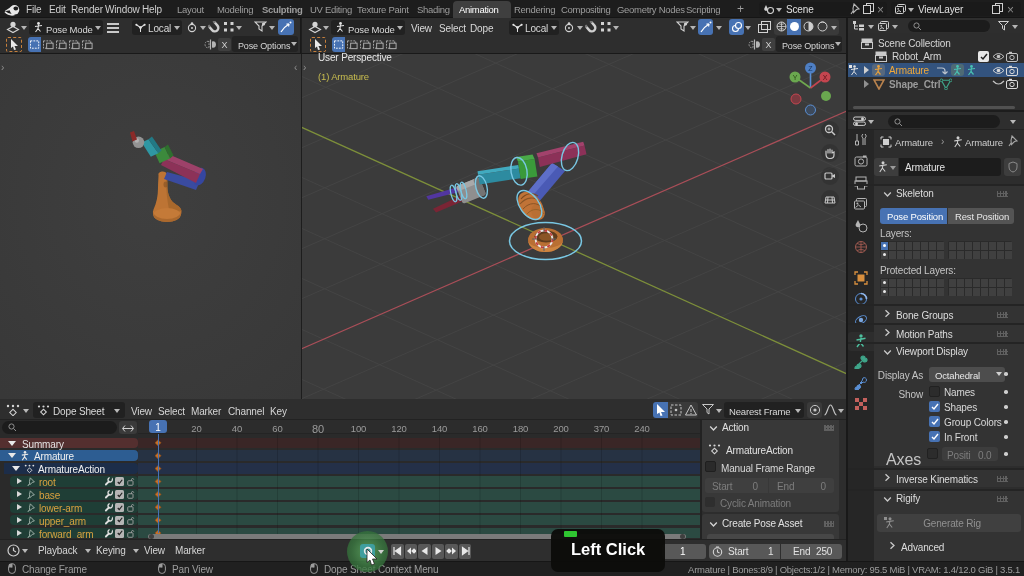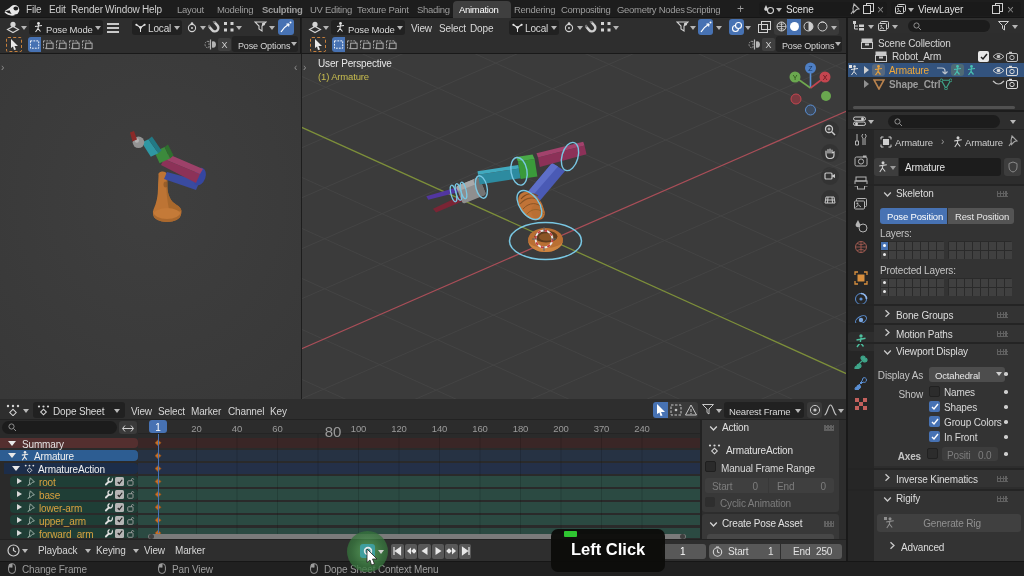--- a/index.html
+++ b/index.html
@@ -378,21 +378,21 @@
 <ellipse cx="244" cy="182.5" rx="11.5" ry="6" fill="#5f3c1e"></ellipse>
 <ellipse cx="244.5" cy="183" rx="7.5" ry="3.8" fill="#8a5526"></ellipse>
 <circle cx="242" cy="185" r="8.5" fill="none" stroke="#e8e8e8" stroke-width="1.8"></circle>
 <circle cx="242" cy="185" r="8.5" fill="none" stroke="#c43c3c" stroke-width="1.8" stroke-dasharray="3.3,3.3"></circle>
 <line x1="242" y1="173" x2="242" y2="177.5" stroke="#606060" stroke-width="1"></line>
 <line x1="242" y1="192.5" x2="242" y2="197" stroke="#606060" stroke-width="1"></line>
 <line x1="230" y1="185" x2="234.5" y2="185" stroke="#606060" stroke-width="1"></line>
 <line x1="249.5" y1="185" x2="254" y2="185" stroke="#606060" stroke-width="1"></line>
 <ellipse cx="243.5" cy="187" rx="36" ry="18.5" fill="none" stroke="#79c7e3" stroke-width="1.5"></ellipse>
 </svg>
-<div class="abs" style="left:318px;top:59px;font-size:10px;color:#e8e8e8;font-weight:normal;white-space:nowrap;line-height:1;letter-spacing:-0.15px;">User Perspective</div>
+<div class="abs" style="left:318px;top:53px;font-size:10px;color:#e8e8e8;font-weight:normal;white-space:nowrap;line-height:1;letter-spacing:-0.15px;">User Perspective</div>
 <div class="abs" style="left:318px;top:72px;font-size:9.5px;color:#c8bd4f;font-weight:normal;white-space:nowrap;line-height:1;letter-spacing:-0.15px;">(1) Armature</div>
 <div class="abs" style="left:294px;top:63px;font-size:10px;color:#8f8f8f;font-weight:normal;white-space:nowrap;line-height:1;letter-spacing:-0.15px;">‹</div>
 <div class="abs" style="left:303px;top:63px;font-size:10px;color:#8f8f8f;font-weight:normal;white-space:nowrap;line-height:1;letter-spacing:-0.15px;">›</div>
 <svg class="abs" style="left:786px;top:60px;" width="52" height="56" viewBox="0 0 52 56">
 <g stroke-width="1.6">
 <line x1="24.5" y1="28" x2="24.5" y2="8" stroke="#5a8fd4"></line>
 <line x1="24.5" y1="28" x2="9" y2="17" stroke="#6fa84f"></line>
 <line x1="24.5" y1="28" x2="39" y2="17" stroke="#c4454f"></line>
 </g>
 <circle cx="24.5" cy="8" r="5.5" fill="#4e7fc4"></circle>
@@ -761,21 +761,21 @@
       <path d="M1,4 L3,6 L7,1" stroke="#fff" stroke-width="1.4" fill="none"></path>
     </svg>
 <div class="abs" style="left:944px;top:418px;font-size:10px;color:#d8d8d8;font-weight:normal;white-space:nowrap;line-height:1;letter-spacing:-0.15px;">Group Colors</div>
 <div class="abs" style="left:1004px;top:420px;width:3.5px;height:3.5px;border-radius:50%;background:#cfcfcf;"></div>
 <div class="abs" style="left:929px;top:431px;width:11px;height:11px;background:#4772b3;border-radius:2px;"></div>
 <svg class="abs" style="left:931px;top:433px;" width="8" height="8" viewBox="0 0 8 8">
       <path d="M1,4 L3,6 L7,1" stroke="#fff" stroke-width="1.4" fill="none"></path>
     </svg>
 <div class="abs" style="left:944px;top:433px;font-size:10px;color:#d8d8d8;font-weight:normal;white-space:nowrap;line-height:1;letter-spacing:-0.15px;">In Front</div>
 <div class="abs" style="left:1004px;top:435px;width:3.5px;height:3.5px;border-radius:50%;background:#cfcfcf;"></div>
-<div class="abs" style="left:921px;top:452px;font-size:10px;color:#c4c4c4;font-weight:bold;white-space:nowrap;line-height:1;letter-spacing:-0.15px;transform:translateX(-100%);">Axes</div>
+<div class="abs" style="left:921px;top:452px;font-size:16px;color:#c4c4c4;font-weight:normal;white-space:nowrap;line-height:1;letter-spacing:-0.15px;transform:translateX(-100%);">Axes</div>
 <div class="abs" style="left:927px;top:448px;width:11px;height:11px;background:#2c2c2c;border:1px solid #212121;border-radius:2px;"></div>
 <div class="abs" style="left:942px;top:447px;width:56px;height:14px;background:#3d3d3d;border-radius:3px;"></div>
 <div class="abs" style="left:947px;top:451px;font-size:10px;color:#7d7d7d;font-weight:normal;white-space:nowrap;line-height:1;letter-spacing:-0.15px;">Positi</div>
 <div class="abs" style="left:978px;top:451px;font-size:10px;color:#7d7d7d;font-weight:normal;white-space:nowrap;line-height:1;letter-spacing:-0.15px;">0.0</div>
 <div class="abs" style="left:1004px;top:452px;width:3.5px;height:3.5px;border-radius:50%;background:#cfcfcf;"></div>
 <div class="abs" style="left:848px;top:468px;width:176px;height:2px;background:#242424;"></div>
 <div class="abs" style="left:874px;top:470px;width:150px;height:17px;background:#333333;"></div>
 <svg class="abs" style="left:884px;top:473px;" width="7" height="9" viewBox="0 0 7 9">
       <path d="M1.5,1.2 L5,4.5 L1.5,7.8" stroke="#c9c9c9" stroke-width="1.3" fill="none"></path>
     </svg>
@@ -859,21 +859,21 @@
       <line x1="5.5" y1="5.5" x2="8" y2="8" stroke="#909090"></line>
     </svg>
 <div class="abs" style="left:119px;top:421px;width:18px;height:13px;background:#3a3a3a;border-radius:3px;"></div>
 <svg class="abs" style="left:122px;top:424.5px;" width="12" height="7" viewBox="0 0 12 7">
       <path d="M3,0.5 L0.5,3.5 L3,6.5 M9,0.5 L11.5,3.5 L9,6.5 M1,3.5 L11,3.5" stroke="#d0d0d0" fill="none"></path>
     </svg>
 <div class="abs" style="left:138px;top:420px;width:562px;height:14px;background:#2c2c2c;border-bottom:1px solid #242424;"></div>
 <div class="abs" style="left:196.475px;top:424px;font-size:9.5px;color:#9a9a9a;font-weight:normal;white-space:nowrap;line-height:1;letter-spacing:-0.15px;transform:translateX(-50%);">20</div>
 <div class="abs" style="left:236.975px;top:424px;font-size:9.5px;color:#9a9a9a;font-weight:normal;white-space:nowrap;line-height:1;letter-spacing:-0.15px;transform:translateX(-50%);">40</div>
 <div class="abs" style="left:277.475px;top:424px;font-size:9.5px;color:#9a9a9a;font-weight:normal;white-space:nowrap;line-height:1;letter-spacing:-0.15px;transform:translateX(-50%);">60</div>
-<div class="abs" style="left:317.975px;top:424px;font-size:15px;color:#9a9a9a;font-weight:normal;white-space:nowrap;line-height:1;letter-spacing:-0.15px;transform:translateX(-50%);margin-left:15px;">80</div>
+<div class="abs" style="left:317.975px;top:424px;font-size:11px;color:#9a9a9a;font-weight:normal;white-space:nowrap;line-height:1;letter-spacing:-0.15px;transform:translateX(-50%);">80</div>
 <div class="abs" style="left:358.475px;top:424px;font-size:9.5px;color:#9a9a9a;font-weight:normal;white-space:nowrap;line-height:1;letter-spacing:-0.15px;transform:translateX(-50%);">100</div>
 <div class="abs" style="left:398.975px;top:424px;font-size:9.5px;color:#9a9a9a;font-weight:normal;white-space:nowrap;line-height:1;letter-spacing:-0.15px;transform:translateX(-50%);">120</div>
 <div class="abs" style="left:439.47499999999997px;top:424px;font-size:9.5px;color:#9a9a9a;font-weight:normal;white-space:nowrap;line-height:1;letter-spacing:-0.15px;transform:translateX(-50%);">140</div>
 <div class="abs" style="left:479.97499999999997px;top:424px;font-size:9.5px;color:#9a9a9a;font-weight:normal;white-space:nowrap;line-height:1;letter-spacing:-0.15px;transform:translateX(-50%);">160</div>
 <div class="abs" style="left:520.4749999999999px;top:424px;font-size:9.5px;color:#9a9a9a;font-weight:normal;white-space:nowrap;line-height:1;letter-spacing:-0.15px;transform:translateX(-50%);">180</div>
 <div class="abs" style="left:560.9749999999999px;top:424px;font-size:9.5px;color:#9a9a9a;font-weight:normal;white-space:nowrap;line-height:1;letter-spacing:-0.15px;transform:translateX(-50%);">200</div>
 <div class="abs" style="left:601.4749999999999px;top:424px;font-size:9.5px;color:#9a9a9a;font-weight:normal;white-space:nowrap;line-height:1;letter-spacing:-0.15px;transform:translateX(-50%);">370</div>
 <div class="abs" style="left:641.9749999999999px;top:424px;font-size:9.5px;color:#9a9a9a;font-weight:normal;white-space:nowrap;line-height:1;letter-spacing:-0.15px;transform:translateX(-50%);">240</div>
 <div class="abs" style="left:138px;top:437.5px;width:562px;height:10.6px;background:#3a2626;"></div>
 <div class="abs" style="left:138px;top:450.4px;width:562px;height:10.6px;background:#263243;"></div>
@@ -1121,20 +1121,21 @@
 <line x1="4" y1="1" x2="4" y2="4.5" stroke="#9d9d9d"></line>
       <rect x="1" y="1" width="3" height="3.5" fill="#9d9d9d"></rect>
     </svg>
 <div class="abs" style="left:172px;top:565px;font-size:10px;color:#9d9d9d;font-weight:normal;white-space:nowrap;line-height:1;letter-spacing:-0.15px;">Pan View</div>
 <svg class="abs" style="left:310px;top:563px;" width="8" height="11" viewBox="0 0 8 11">
 <rect x="0.6" y="0.6" width="6.8" height="9.8" rx="3.2" fill="none" stroke="#9d9d9d"></rect>
 <line x1="4" y1="1" x2="4" y2="4.5" stroke="#9d9d9d"></line>
       <rect x="1" y="1" width="3" height="3.5" fill="#9d9d9d"></rect>
     </svg>
 <div class="abs" style="left:324px;top:565px;font-size:10px;color:#9d9d9d;font-weight:normal;white-space:nowrap;line-height:1;letter-spacing:-0.15px;">Dope Sheet Context Menu</div>
+<div class="abs" style="left:1020px;top:565px;font-size:9.5px;color:#9d9d9d;font-weight:normal;white-space:nowrap;line-height:1;letter-spacing:-0.15px;transform:translateX(-100%);letter-spacing:-0.25px;">Armature | Bones:8/9 | Objects:1/2 | Memory: 95.5 MiB | VRAM: 1.4/12.0 GiB | 3.5.1</div>
 <div class="abs" style="left:347px;top:531px;width:41px;height:41px;border-radius:50%;
 background:radial-gradient(circle, rgba(94,172,98,0.82) 0%, rgba(58,122,64,0.78) 55%, rgba(40,92,46,0.75) 100%);"></div>
 <div class="abs" style="left:360px;top:544px;width:15px;height:14px;background:#3f9e9e;border-radius:3px;"></div>
 <svg class="abs" style="left:363px;top:546px;" width="10" height="10" viewBox="0 0 10 10">
       <circle cx="5" cy="5" r="3.4" fill="none" stroke="#eaeaea" stroke-width="1.6"></circle>
     </svg>
 <div class="abs" style="left:378px;top:550px;width:0;height:0;border-left:3px solid transparent;border-right:3px solid transparent;border-top:4px solid #cfcfcf;"></div>
 <svg class="abs" style="left:366px;top:549px;" width="13" height="17" viewBox="0 0 13 17">
 <path d="M1,0 L11,10 L6.5,10 L8.5,15 L5.5,16 L4,11 L1,13.5 Z" fill="#fff" stroke="#222" stroke-width="0.8"></path>
     </svg>

